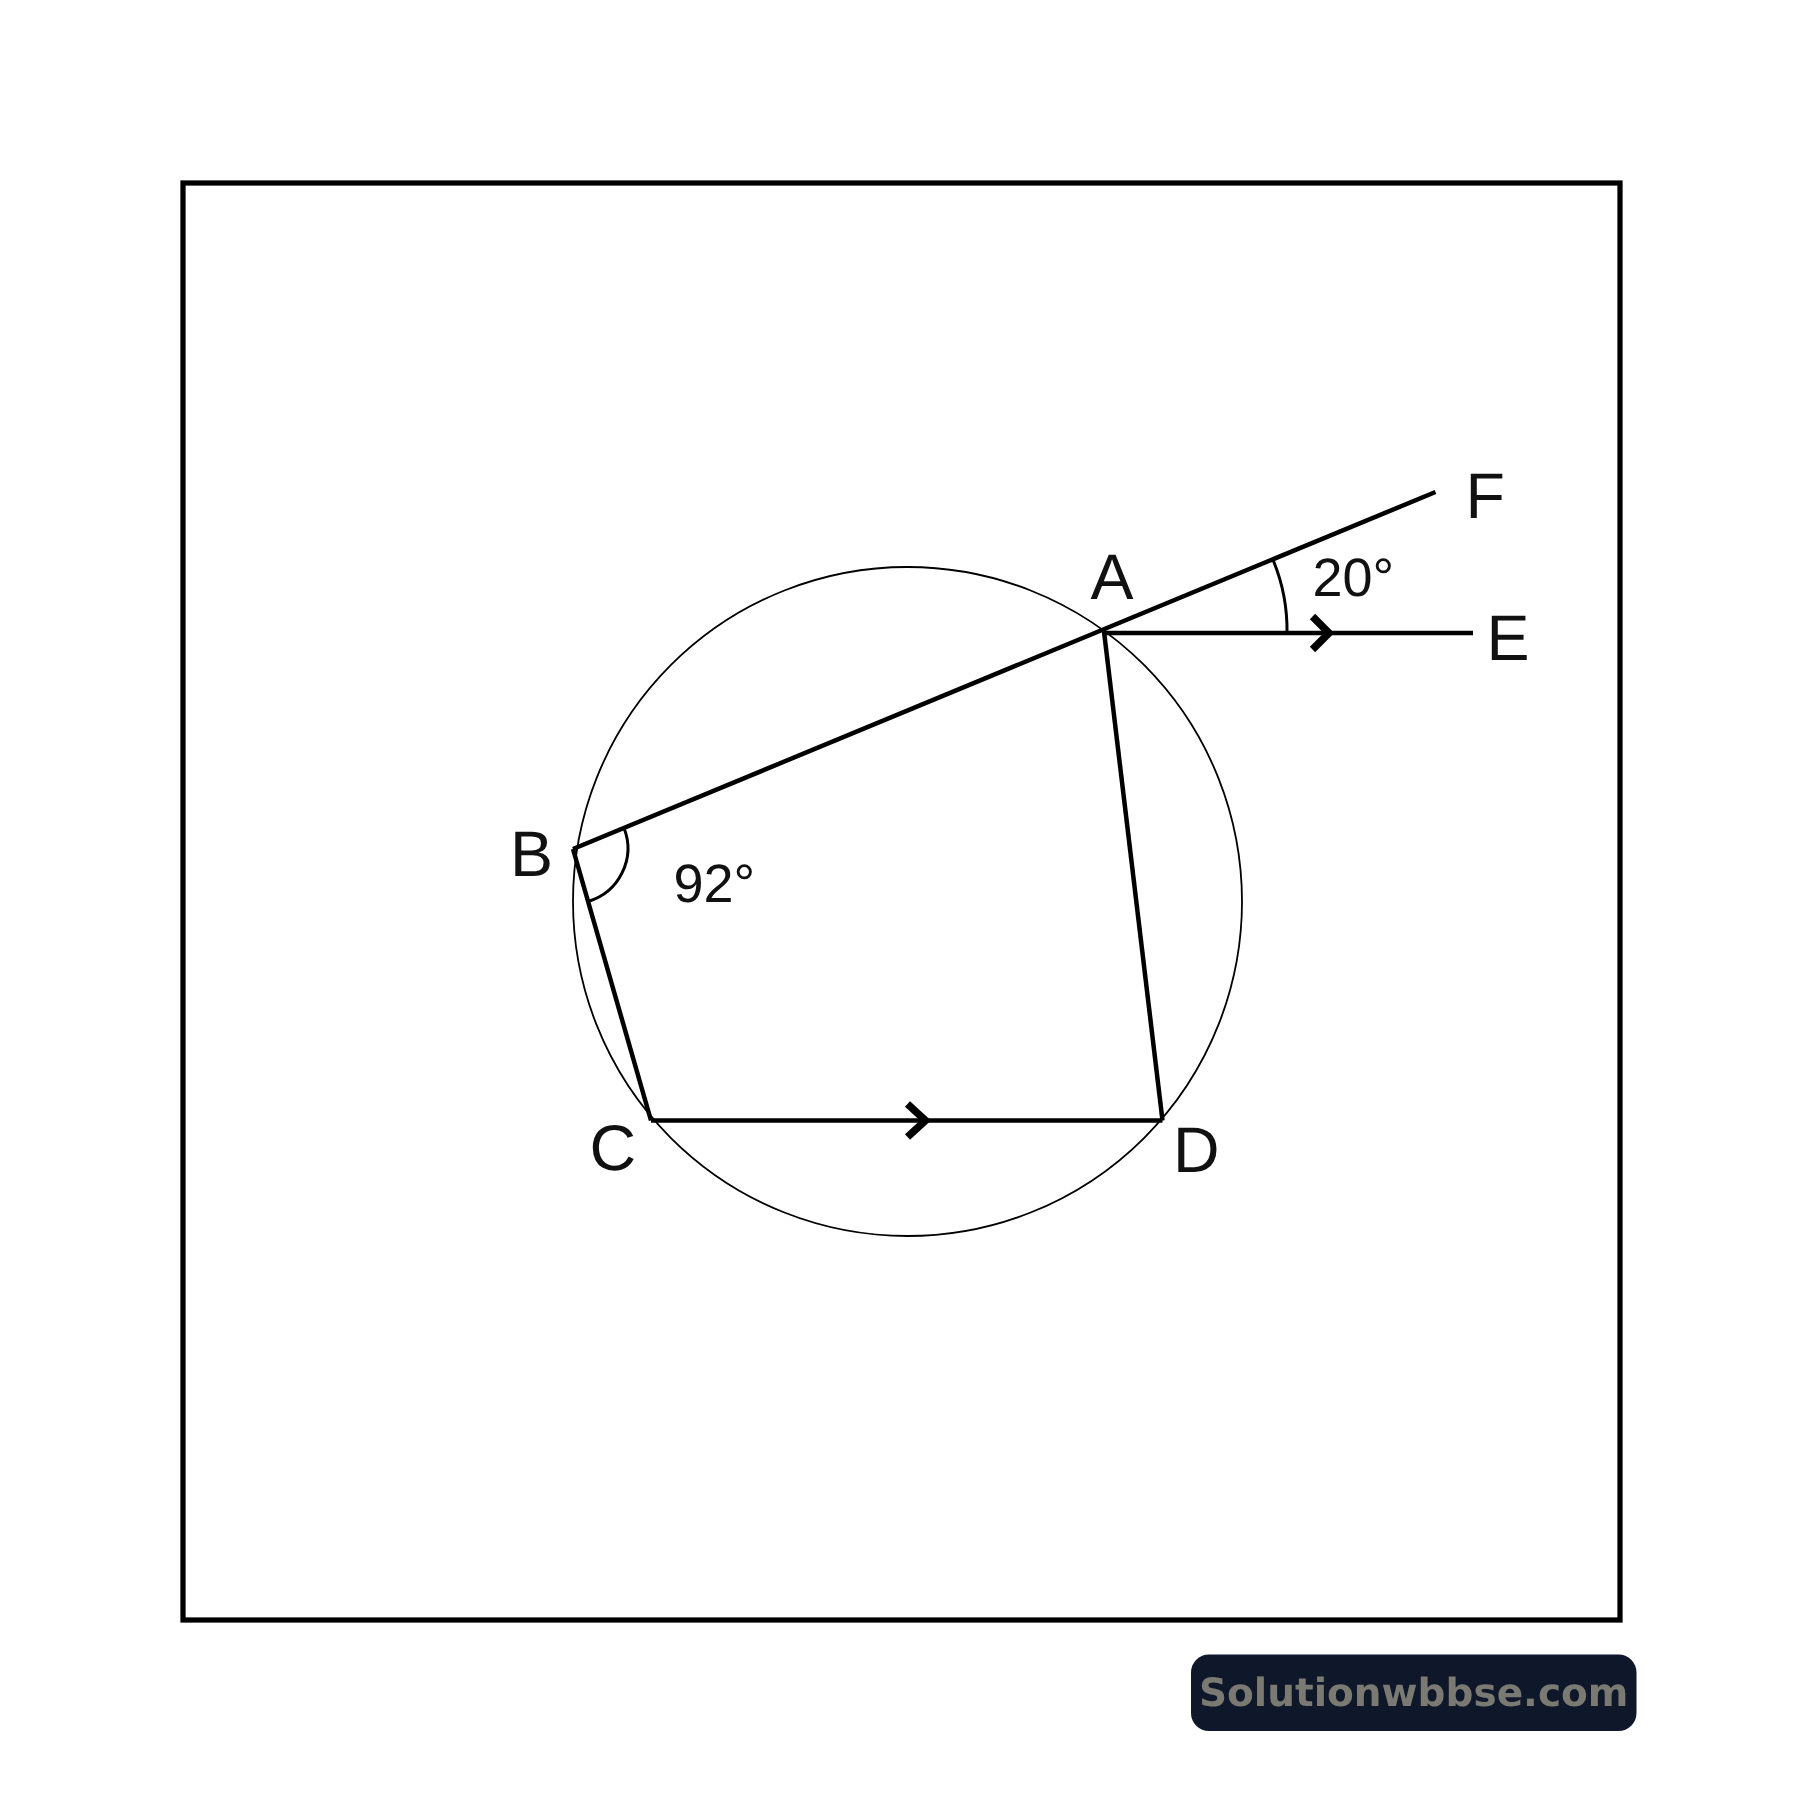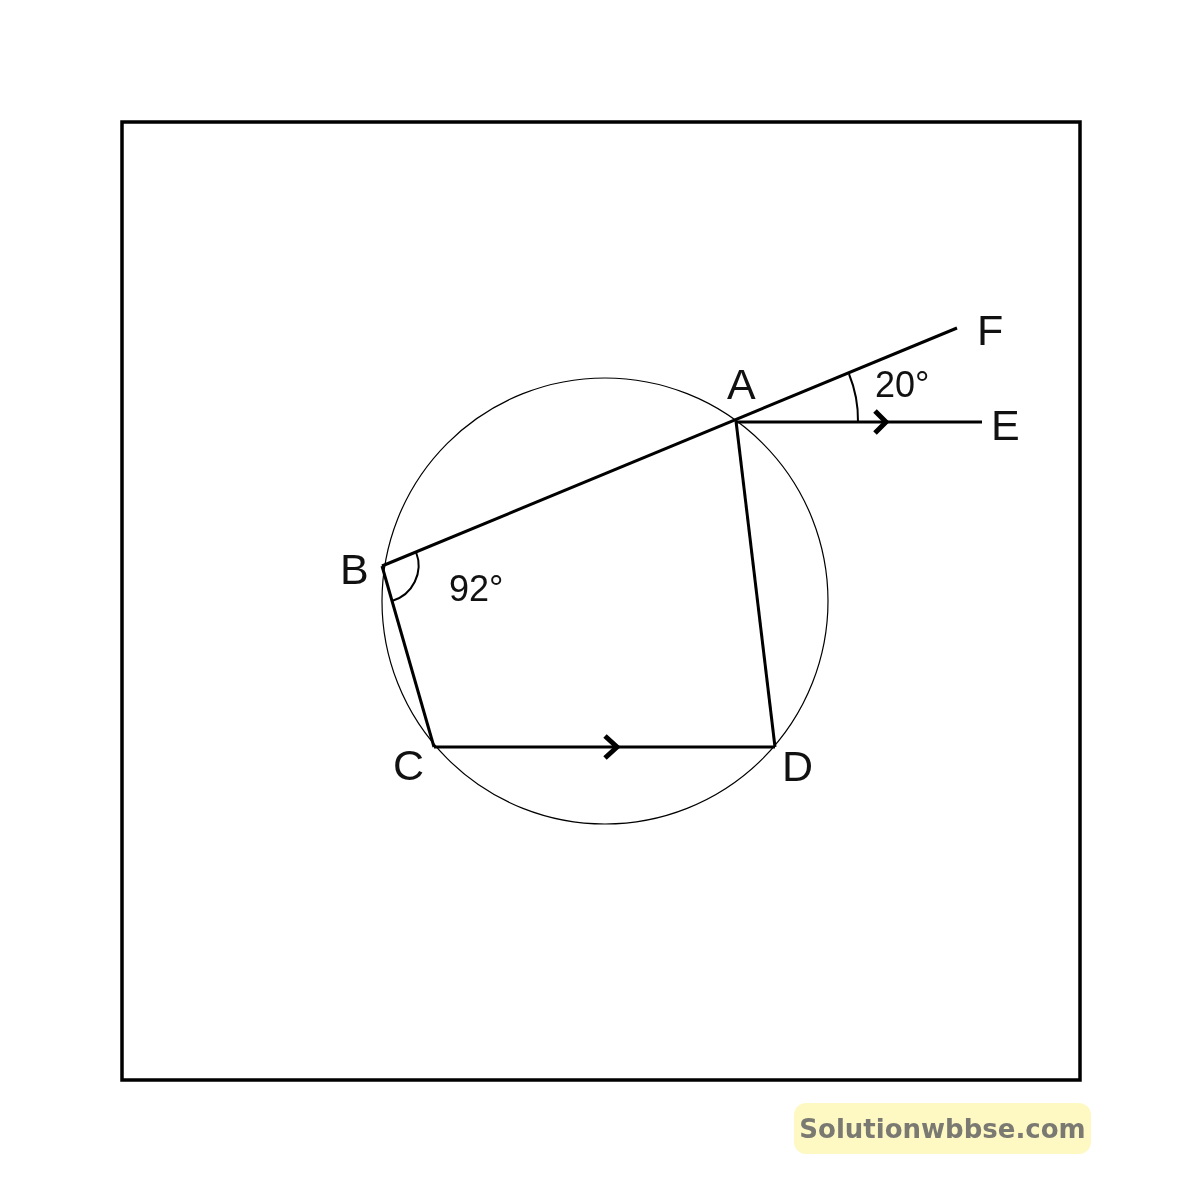--- a/index.html
+++ b/index.html
@@ -24,21 +24,21 @@
     .label {
       font-family: "Liberation Sans", "DejaVu Sans", sans-serif;
       fill: #111111;
     }
     .watermark {
       position: absolute;
       left: 794px;
       top: 1103px;
       width: 297px;
       height: 51px;
-      background: #fef9c3;
+      background: #0f172a;
       border-radius: 12px;
       display: flex;
       align-items: center;
       justify-content: center;
       color: #7a7a72;
       font-family: "DejaVu Sans", "Liberation Sans", sans-serif;
       font-weight: bold;
       font-size: 26px;
       letter-spacing: 0px;
     }

